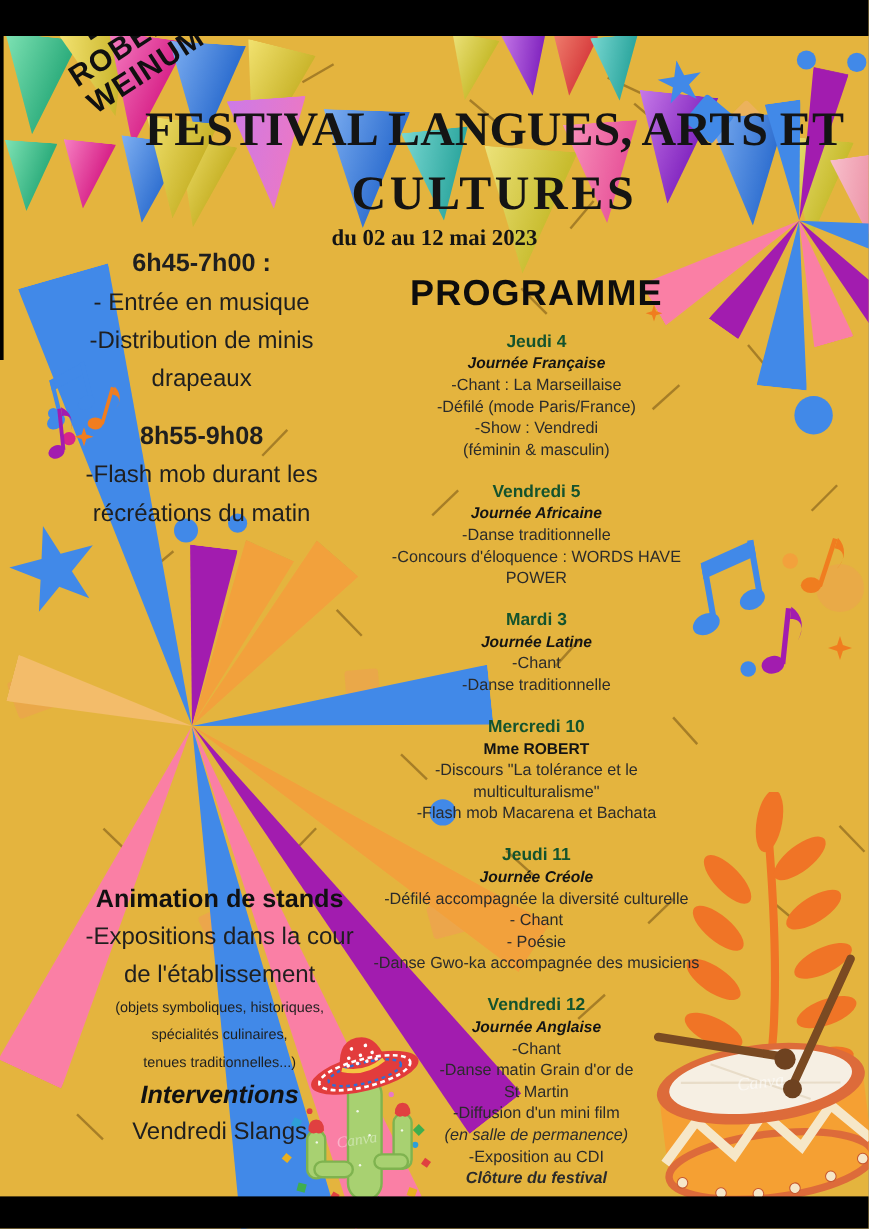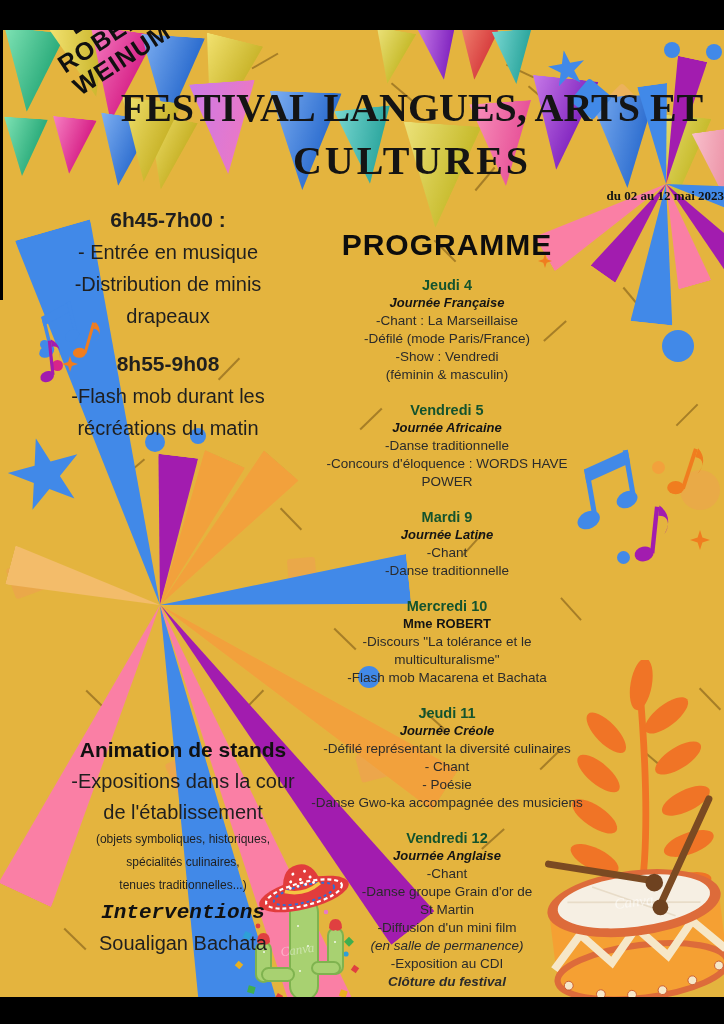--- a/index.html
+++ b/index.html
@@ -19,41 +19,41 @@
   .sparkle{position:absolute;clip-path:polygon(50% 0,62% 38%,100% 50%,62% 62%,50% 100%,38% 62%,0 50%,38% 38%);}
   .dash{position:absolute;height:2px;background:rgba(90,60,10,.45);}
   .note{position:absolute;}
   
   .txt{position:absolute;z-index:3;}
   .school{left:18px;top:46px;width:160px;transform:rotate(-33deg);transform-origin:0 0;
           font-weight:700;font-size:25px;line-height:1.08;color:#101010;text-align:center;letter-spacing:1px;}
   .title{left:112px;top:82px;width:600px;text-align:center;font-family:"Liberation Serif",serif;
          font-weight:700;font-size:40px;line-height:1.32;color:#141414;}
   .title .l2{letter-spacing:3px;}
-  .date{left:0;top:188px;width:724px;text-align:right;font-family:"Liberation Serif",serif;
-        font-weight:700;font-size:13px;color:#141414;}
+  .date{left:0;top:188px;width:724px;text-align:center;font-family:"Liberation Serif",serif;
+        font-weight:700;font-size:19px;color:#141414;}
   .leftcol{left:8px;top:204px;width:320px;text-align:center;font-size:20px;line-height:32px;color:#1f1f1f;}
   .slot-time{font-weight:700;font-size:21px;}
   .slot2{margin-top:16px;}
   .slot-item,.day-item,.stands-item{white-space:pre-line;}
   .prog-head{left:290px;top:228px;width:314px;text-align:center;font-weight:800;font-size:30px;
              letter-spacing:1px;color:#0d0d0d;}
   .prog{left:290px;top:276px;width:314px;text-align:center;}
   .day-section{margin-bottom:17px;}
   .day-name{color:#14532d;font-weight:700;font-size:14.5px;line-height:18px;}
   .day-subtitle{font-weight:700;font-style:italic;font-size:13px;line-height:18px;color:#141414;}
   .day-subtitle.upright{font-style:normal;}
   .day-item{font-size:13.5px;line-height:18px;color:#2b2b2b;}
   .day-item.italic{font-style:italic;}
   .day-item.bold-italic{font-style:italic;font-weight:700;}
   .stands{left:0;top:734px;width:302px;text-align:center;color:#1f1f1f;padding-left:32px;}
   .stands-heading{font-weight:700;font-size:21px;line-height:32px;color:#111;}
   .stands-item{font-size:20px;line-height:31px;}
   .stands-note{font-size:12px;line-height:23px;}
-  .interv-head{font-weight:700;font-style:italic;font-size:21px;line-height:32px;color:#111;font-family:Liberation Mono, monospace;}
+  .interv-head{font-weight:700;font-style:italic;font-size:21px;line-height:32px;color:#111;}
   .interv-name{font-size:20px;line-height:28px;}
   .bigsvg{position:absolute;z-index:1;}
 </style>
 </head>
 <body>
 
 <div class="poster">
 
   <div id="deco">
       <div class="dash" style="left: 300px; top: 118px; width: 30px; transform: rotate(-48deg);"></div>
@@ -320,64 +320,64 @@
         <div class="day-item">(féminin &amp; masculin)</div>
       </div>
       <div class="day-section">
         <div class="day-name">Vendredi 5</div>
         <div class="day-subtitle">Journée Africaine</div>
         <div class="day-item">-Danse traditionnelle</div>
         <div class="day-item">-Concours d'éloquence : WORDS HAVE
 POWER</div>
       </div>
       <div class="day-section">
-        <div class="day-name">Mardi 9</div>
+        <div class="day-name">Mardi 3</div>
         <div class="day-subtitle">Journée Latine</div>
         <div class="day-item">-Chant</div>
         <div class="day-item">-Danse traditionnelle</div>
       </div>
       <div class="day-section">
         <div class="day-name">Mercredi 10</div>
         <div class="day-subtitle upright">Mme ROBERT</div>
         <div class="day-item">-Discours "La tolérance et le
 multiculturalisme"</div>
         <div class="day-item">-Flash mob Macarena et Bachata</div>
       </div>
       <div class="day-section">
         <div class="day-name">Jeudi 11</div>
         <div class="day-subtitle">Journée Créole</div>
-        <div class="day-item">-Défilé représentant la diversité culinaires</div>
+        <div class="day-item">-Défilé accompagnée la diversité culturelle</div>
         <div class="day-item">- Chant</div>
         <div class="day-item">- Poésie</div>
         <div class="day-item">-Danse Gwo-ka accompagnée des musiciens</div>
       </div>
       <div class="day-section">
         <div class="day-name">Vendredi 12</div>
         <div class="day-subtitle">Journée Anglaise</div>
         <div class="day-item">-Chant</div>
-        <div class="day-item">-Danse groupe Grain d'or de
+        <div class="day-item">-Danse matin Grain d'or de
 St Martin</div>
         <div class="day-item">-Diffusion d'un mini film</div>
         <div class="day-item italic">(en salle de permanence)</div>
         <div class="day-item">-Exposition au CDI</div>
         <div class="day-item bold-italic">Clôture du festival</div>
       </div>
     </div>
 
   <div class="txt stands">
     <div class="stands-heading">Animation de stands</div>
     <div id="stands-items">
         <div class="stands-item">-Expositions dans la cour
 de l'établissement</div>
       </div>
     <div id="stands-notes">
         <div class="stands-note">(objets symboliques, historiques,</div>
         <div class="stands-note">spécialités culinaires,</div>
         <div class="stands-note">tenues traditionnelles...)</div>
       </div>
     <div class="interv-head">Interventions</div>
-    <div class="interv-name">Soualigan Bachata</div>
+    <div class="interv-name">Vendredi Slangs</div>
   </div>
 
   <div class="bar top"></div>
   <div class="bar bottom"></div>
   <div class="left-strip"></div>
 </div>
 
 </body></html>

